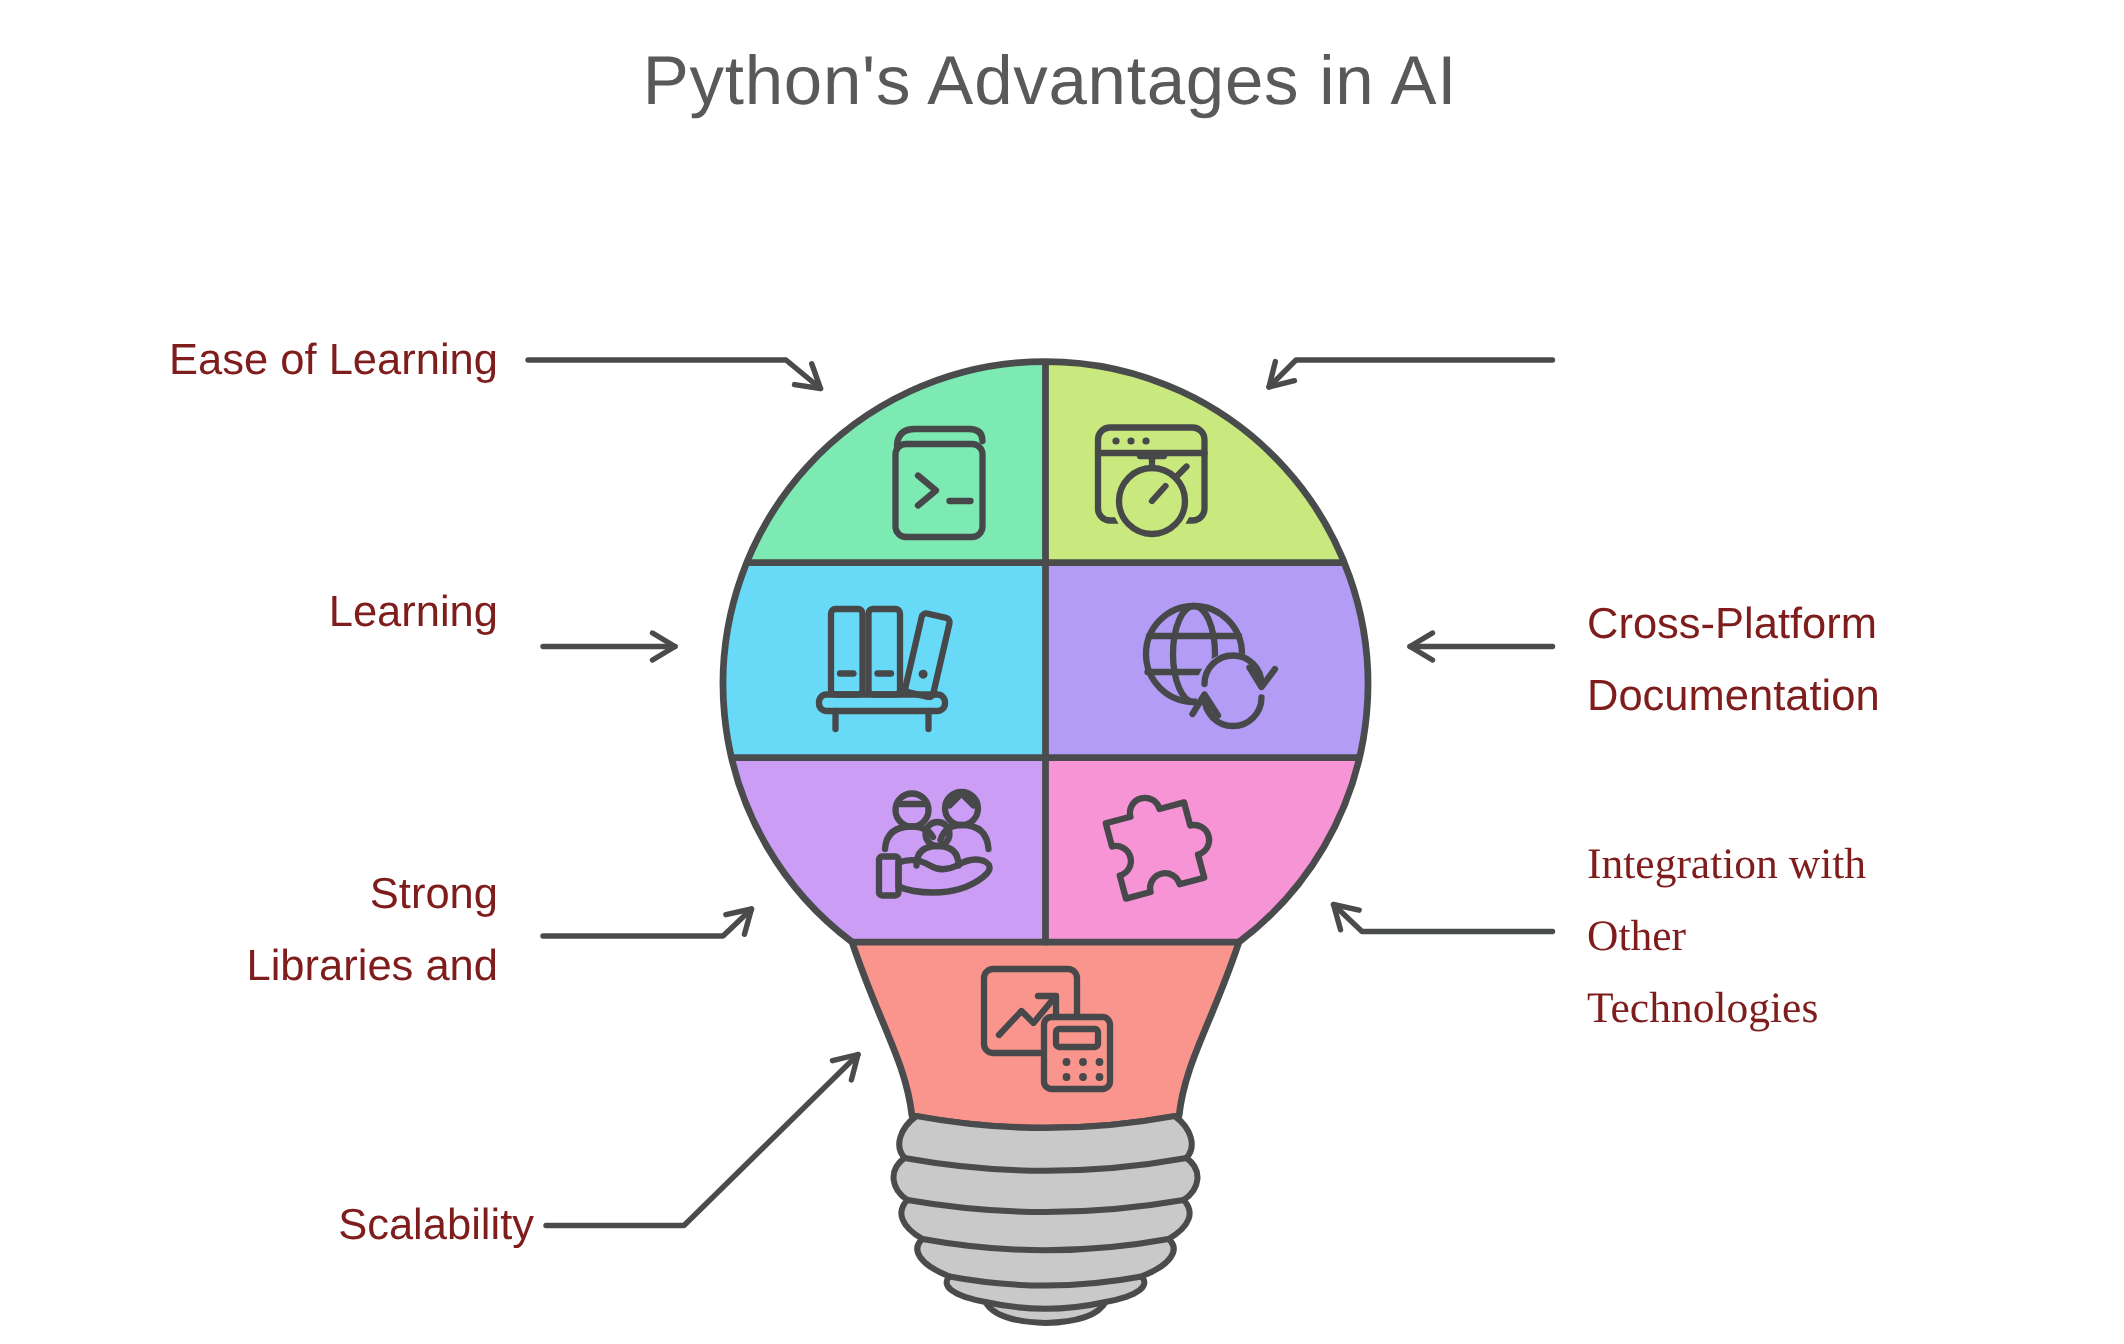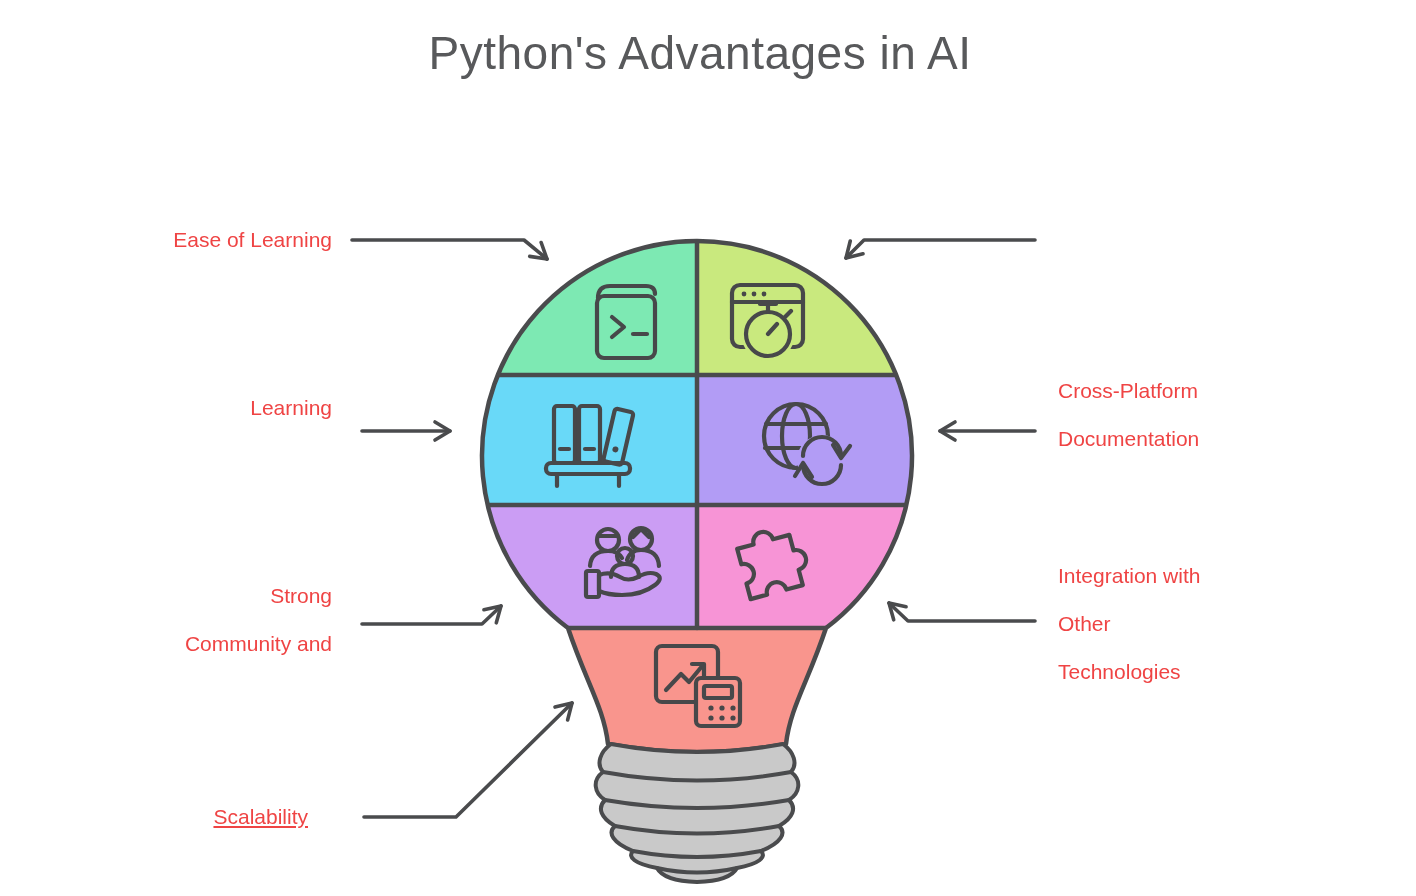--- a/index.html
+++ b/index.html
@@ -1,29 +1,29 @@
 <!DOCTYPE html>
 <html><head>
 <meta charset="utf-8">
 <style>
   html,body{margin:0;padding:0;background:#ffffff;}
   body{width:1416px;height:896px;position:relative;overflow:hidden;
        font-family:"Liberation Sans",sans-serif;}
   .canvas{position:absolute;inset:0;}
   .title{position:absolute;top:26px;left:0;width:1400px;text-align:center;
          font-size:46px;color:#58595b;letter-spacing:0.5px;}
-  .lbl{position:absolute;font-size:21px;color:#ef4444;line-height:48px;}
+  .lbl{position:absolute;font-size:29px;color:#7f1d1d;line-height:48px;}
   .lbl.ra{text-align:right;}
   #lbl-ease{right:1084px;top:216px;}
   #lbl-libraries{right:1084px;top:384px;}
   #lbl-community{right:1084px;top:572px;}
-  #lbl-scalability{right:1108px;top:793px;text-decoration:underline;}
+  #lbl-scalability{right:1060px;top:793px;}
   #lbl-rapid{left:1058px;top:216px;}
-  #lbl-cross{left:1058px;top:367px;}
-  #lbl-integration{left:1058px;top:552px;}
+  #lbl-cross{left:1058px;top:392px;}
+  #lbl-integration{left:1058px;top:552px;font-family:Liberation Serif, serif;}
   svg{position:absolute;left:0;top:0;}
   .ol{fill:none;stroke:#4a4b4d;stroke-width:4.5;stroke-linecap:round;stroke-linejoin:round;}
   .icon{fill:none;stroke:#47484a;stroke-width:4.2;stroke-linecap:round;stroke-linejoin:round;}
   .icon-fill{fill:#47484a;stroke:none;}
   .mask{stroke:none;}
   .arrow{fill:none;stroke:#4a4b4d;stroke-width:3.6;stroke-linecap:round;stroke-linejoin:round;}
   .ridge{fill:none;stroke:#4a4b4d;stroke-width:4;stroke-linecap:round;}
 </style>
 </head>
 <body>
@@ -177,21 +177,21 @@
   </svg>
 
   <div id="lbl-ease" class="lbl ra">
     <div>Ease of Learning</div>
   </div>
   <div id="lbl-libraries" class="lbl ra">
     <div>Learning</div>
   </div>
   <div id="lbl-community" class="lbl ra">
     <div>Strong</div>
-    <div>Community and</div>
+    <div>Libraries and</div>
   </div>
   <div id="lbl-scalability" class="lbl ra">
     <div>Scalability</div>
   </div>
   <div id="lbl-cross" class="lbl">
     <div>Cross-Platform</div>
     <div>Documentation</div>
   </div>
   <div id="lbl-integration" class="lbl">
     <div>Integration with</div>

